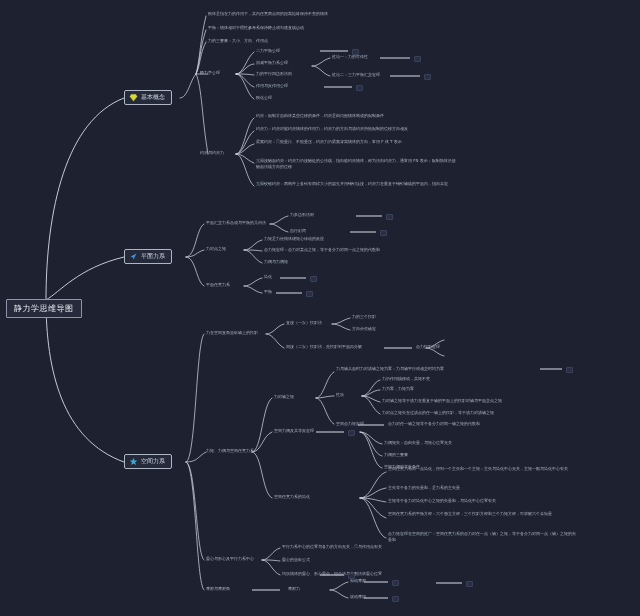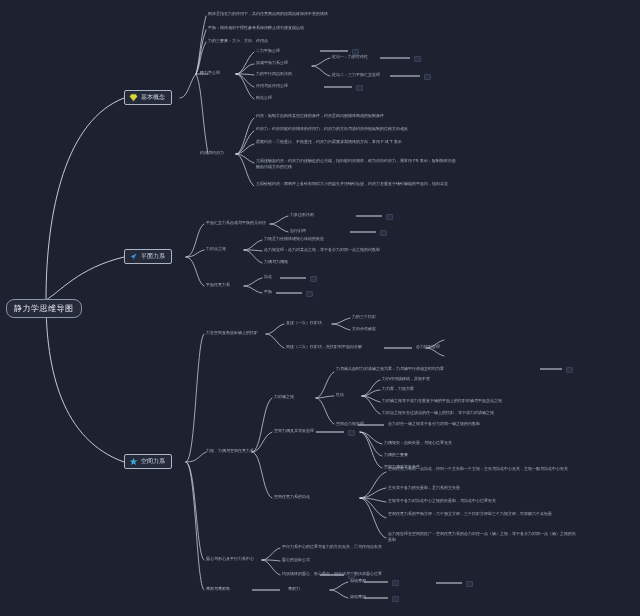--- a/index.html
+++ b/index.html
@@ -5,21 +5,21 @@
   html,body{margin:0;padding:0;background:#1e2230;}
   body{width:640px;height:616px;overflow:hidden;
        font-family:"DejaVu Sans","Liberation Sans",sans-serif;}
   #canvas{position:relative;width:640px;height:616px;background:#1e2230;}
   #wires{position:absolute;left:0;top:0;width:640px;height:616px;pointer-events:none;}
 
   .node{position:absolute;white-space:nowrap;color:#c9ced8;}
 
   
   .root{border:1px solid #8d95a6;background:#262b3b;color:#e8ecf3;
-        font-size:8px;padding:3px 7px;border-radius:8px;letter-spacing:.5px;}
+        font-size:8px;padding:3px 7px;border-radius:1px;letter-spacing:.5px;}
 
   
   .main{border:1px solid #aeb6c4;background:#252a3a;border-radius:2px;
         padding:2px 6px 2px 4px;display:flex;align-items:center;gap:3px;
         font-size:6px;color:#d6dbe4;}
   .main .ico{width:9px;height:9px;display:block;flex:0 0 auto;}
 
   
   .t{font-size:4px;line-height:1.5;color:#aab2c0;}
   .blk{white-space:normal;}

